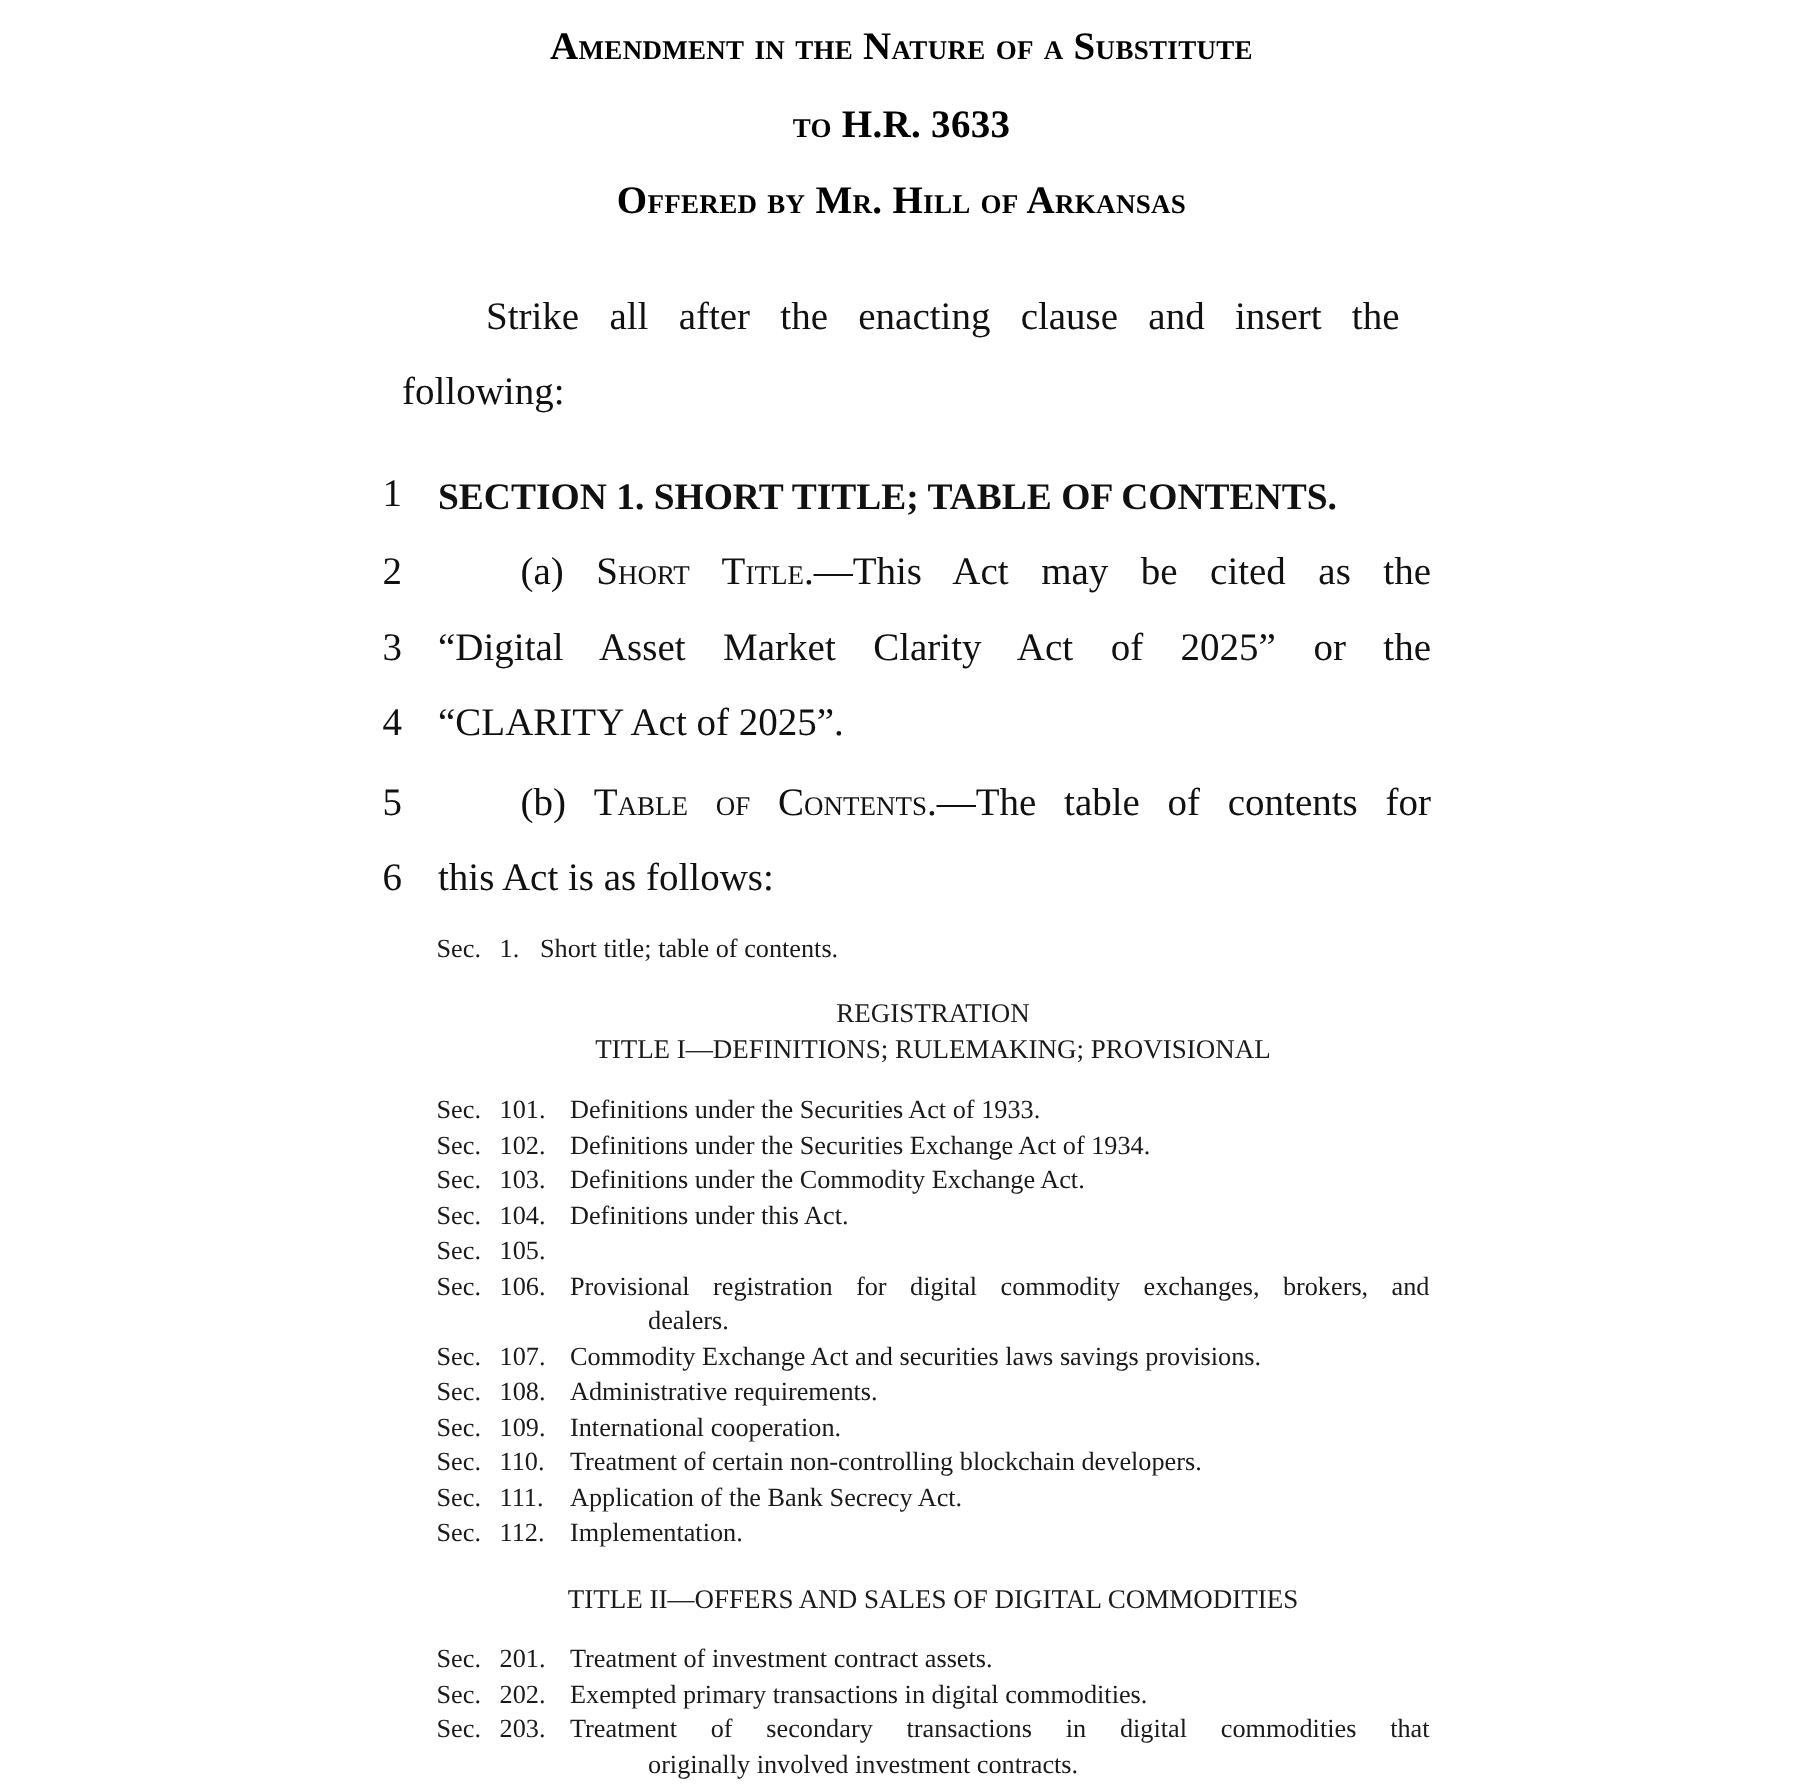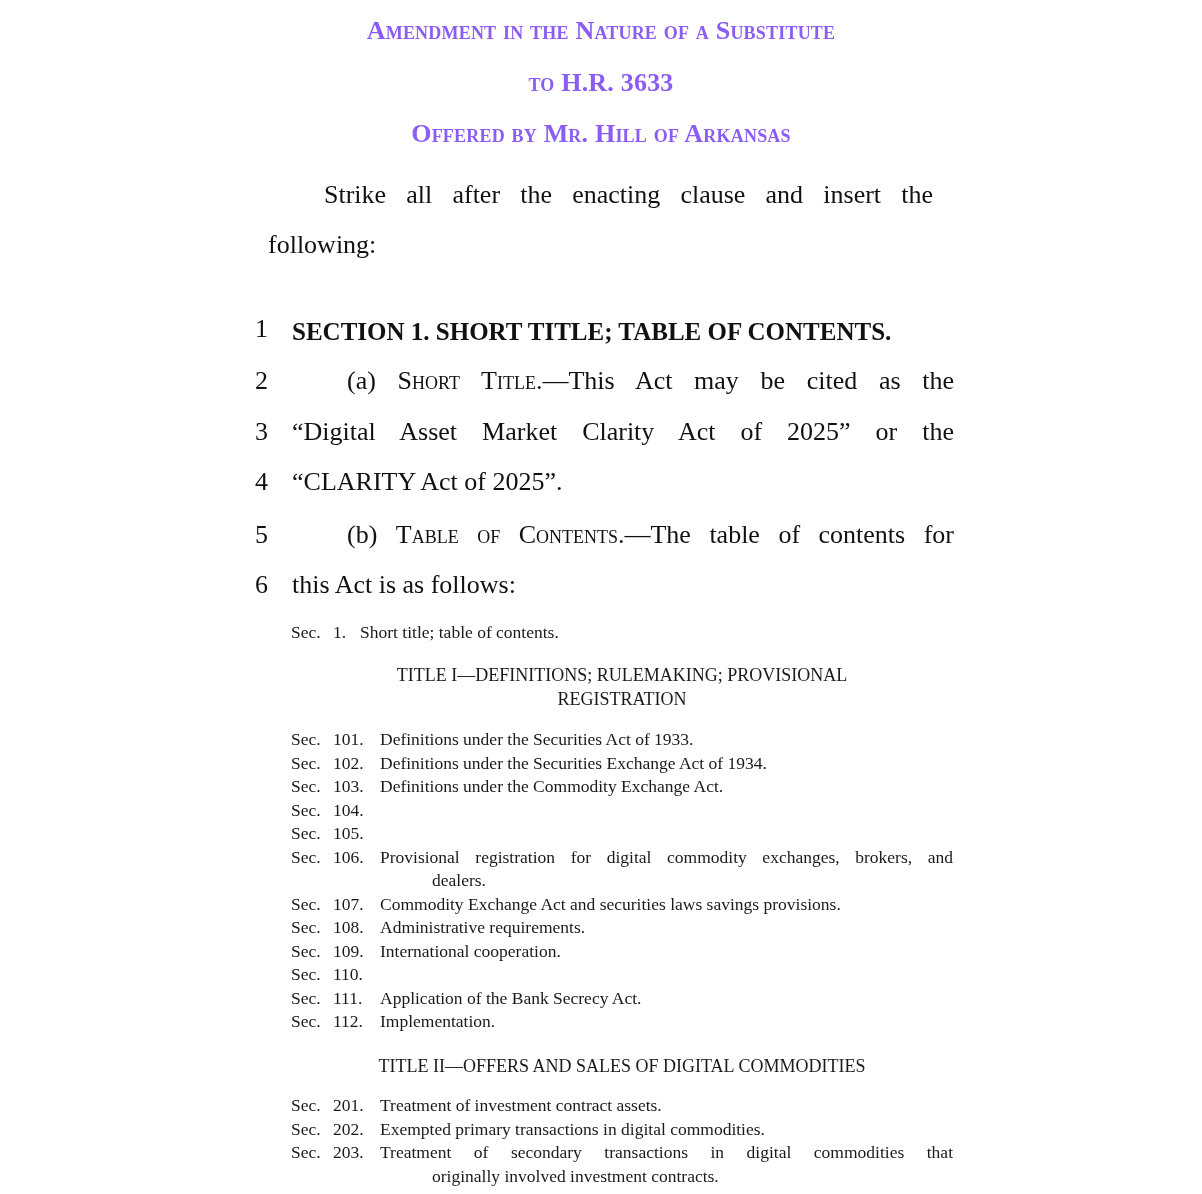--- a/index.html
+++ b/index.html
@@ -2,28 +2,28 @@
 <html><head>
   <meta charset="utf-8">
   <style>
     html, body { margin: 0; padding: 0; background: #ffffff; }
     body {
       width: 1202px; height: 1194px; position: relative; overflow: hidden;
       font-family: "Liberation Serif", "DejaVu Serif", serif; color: #111111;
     }
     .heading {
       position: absolute; left: 0; width: 1202px; text-align: center;
-      font-weight: bold; font-size: 26px; letter-spacing: 0.2px; color: #8b5cf6;
+      font-weight: bold; font-size: 26px; letter-spacing: 0.2px; color: #000000;
       font-variant: small-caps;
     }
     .h1 { top: 16px; }
     .h2 { top: 68px; }
     .h3 { top: 119px; }
     .strike {
-      position: absolute; left: 268px; width: 665px; font-size: 26px; line-height: 50px; top: 170px;
+      position: absolute; left: 268px; width: 665px; font-size: 26px; line-height: 50px; top: 186px;
       text-align: justify; text-align-last: justify;
     }
     .strike .l1 { display: block; padding-left: 56px; text-align-last: justify; }
     .strike .l2 { display: block; text-align-last: left; }
     .line {
       position: absolute; left: 255px; width: 700px; font-size: 26px; height: 40px;
     }
     .lnum { position: absolute; left: 0; width: 22px; text-align: left; }
     .ltext { position: absolute; left: 37px; width: 662px; text-align: justify; text-align-last: justify; }
     .ltext.last { text-align-last: left; }
@@ -85,22 +85,22 @@
 
   <div class="toc" style="top:621px;">
     <div class="toc-row">
       <span class="sec">Sec.</span>
       <span class="num" style="left:42px;">1.</span>
       <span class="txt" style="left:69px;">Short title; table of contents.</span>
     </div>
   </div>
 
   <div class="title-head" style="top:663px;">
+    <div>REGISTRATION</div>
     <div>TITLE I—DEFINITIONS; RULEMAKING; PROVISIONAL</div>
-    <div>REGISTRATION</div>
   </div>
 
   <div class="toc" style="top:728px;">
     <div class="toc-row">
         <span class="sec">Sec.</span>
         <span class="num">101.</span>
         <span class="txt">Definitions under the Securities Act of 1933.</span>
       </div>
     <div class="toc-row">
         <span class="sec">Sec.</span>
@@ -108,20 +108,21 @@
         <span class="txt">Definitions under the Securities Exchange Act of 1934.</span>
       </div>
     <div class="toc-row">
         <span class="sec">Sec.</span>
         <span class="num">103.</span>
         <span class="txt">Definitions under the Commodity Exchange Act.</span>
       </div>
     <div class="toc-row">
         <span class="sec">Sec.</span>
         <span class="num">104.</span>
+        <span class="txt">Definitions under this Act.</span>
       </div>
     <div class="toc-row">
         <span class="sec">Sec.</span>
         <span class="num">105.</span>
       </div>
     <div class="toc-row">
         <span class="sec">Sec.</span>
         <span class="num">106.</span>
         <span class="txt just">Provisional registration for digital commodity exchanges, brokers, and</span>
       </div>
@@ -137,20 +138,21 @@
         <span class="txt">Administrative requirements.</span>
       </div>
     <div class="toc-row">
         <span class="sec">Sec.</span>
         <span class="num">109.</span>
         <span class="txt">International cooperation.</span>
       </div>
     <div class="toc-row">
         <span class="sec">Sec.</span>
         <span class="num">110.</span>
+        <span class="txt">Treatment of certain non-controlling blockchain developers.</span>
       </div>
     <div class="toc-row">
         <span class="sec">Sec.</span>
         <span class="num">111.</span>
         <span class="txt">Application of the Bank Secrecy Act.</span>
       </div>
     <div class="toc-row">
         <span class="sec">Sec.</span>
         <span class="num">112.</span>
         <span class="txt">Implementation.</span>

